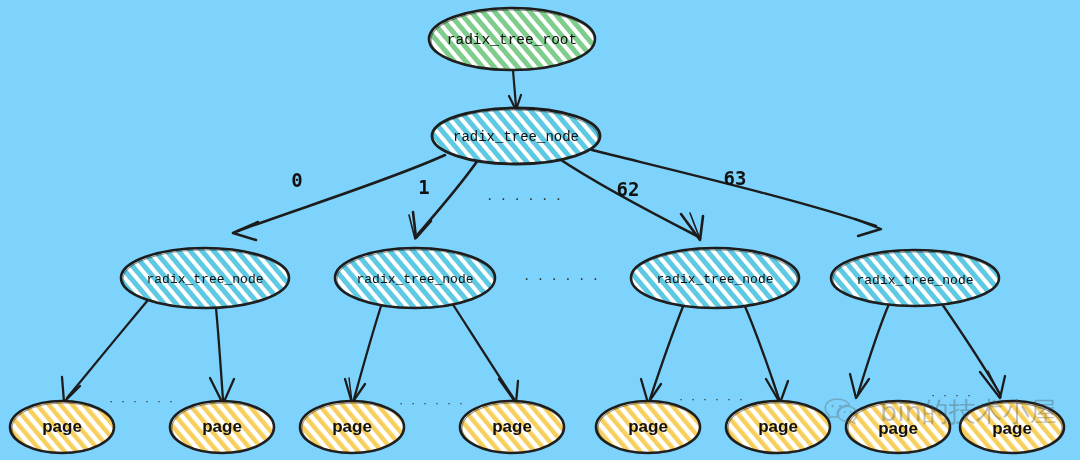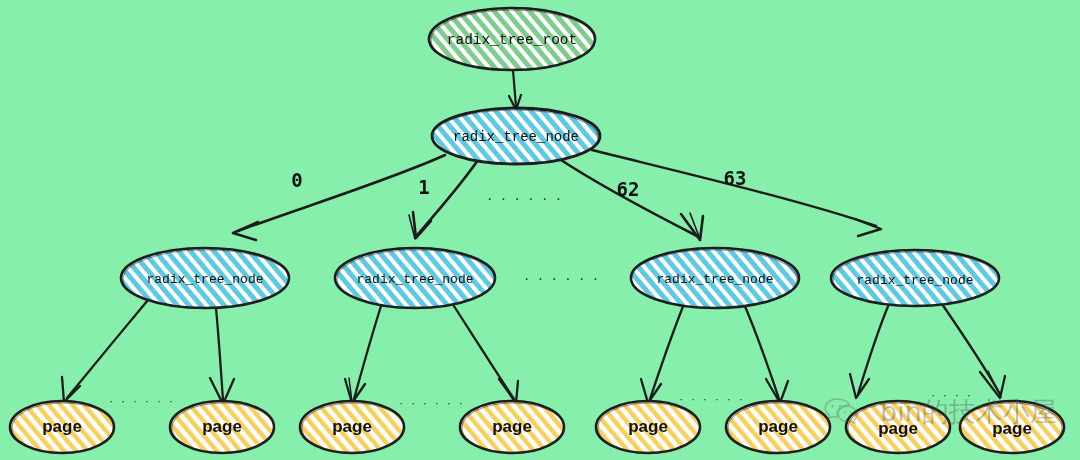--- a/index.html
+++ b/index.html
@@ -1,18 +1,18 @@
 <!DOCTYPE html>
 <html><head>
 <meta charset="utf-8">
 <style>
   html,body{margin:0;padding:0;background:#ffffff;}
   body{width:1080px;height:460px;overflow:hidden;
        font-family:"Liberation Sans",sans-serif;}
-  #canvas{position:relative;width:1080px;height:460px;background:#86efac;}
+  #canvas{position:relative;width:1080px;height:460px;background:#7dd3fc;}
   svg#diagram{position:absolute;left:0;top:0;width:1080px;height:460px;}
   .node-label{font-family:"Liberation Mono","DejaVu Sans Mono",monospace;
               fill:#111;dominant-baseline:middle;text-anchor:middle;}
   .page-label{font-family:"Liberation Sans",sans-serif;font-weight:bold;
               fill:#111;dominant-baseline:middle;text-anchor:middle;}
   .edge-label{font-family:"DejaVu Sans Mono","Liberation Mono",monospace;
               font-weight:bold;fill:#111;dominant-baseline:middle;text-anchor:middle;}
   .dots{font-family:"Liberation Sans",sans-serif;fill:#333;
         dominant-baseline:middle;text-anchor:middle;letter-spacing:2px;}
   .wm{position:absolute;display:flex;align-items:center;gap:22px;

